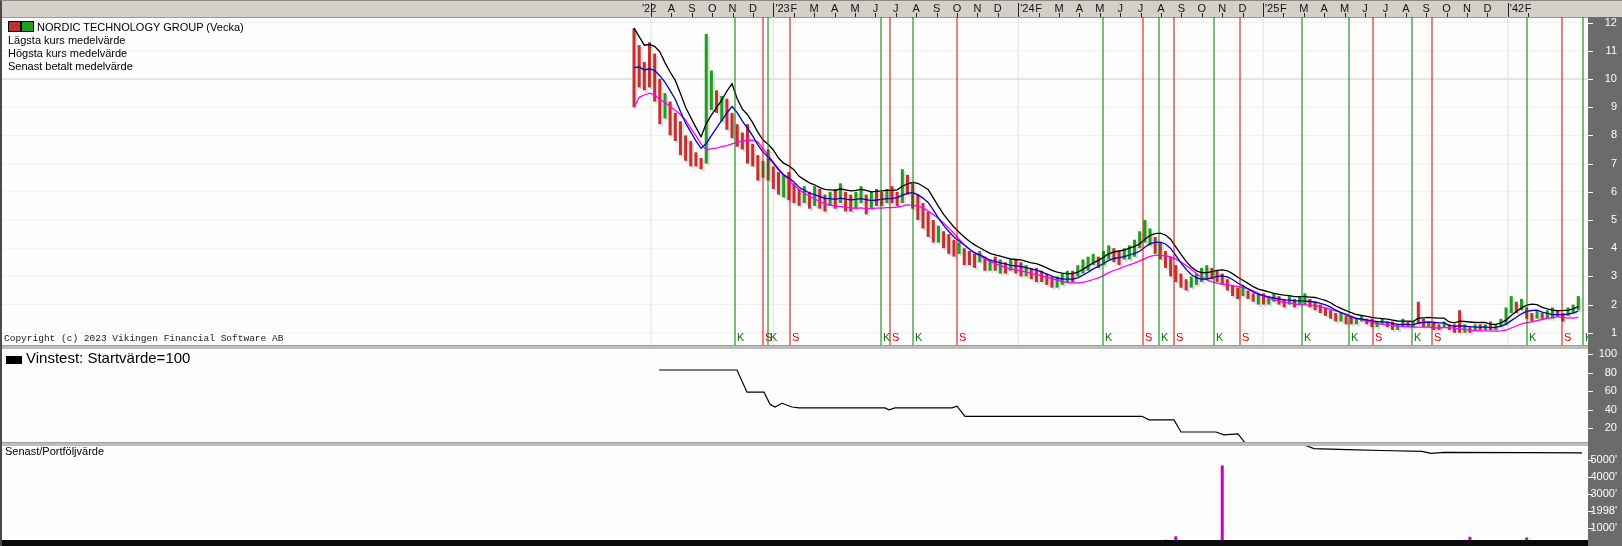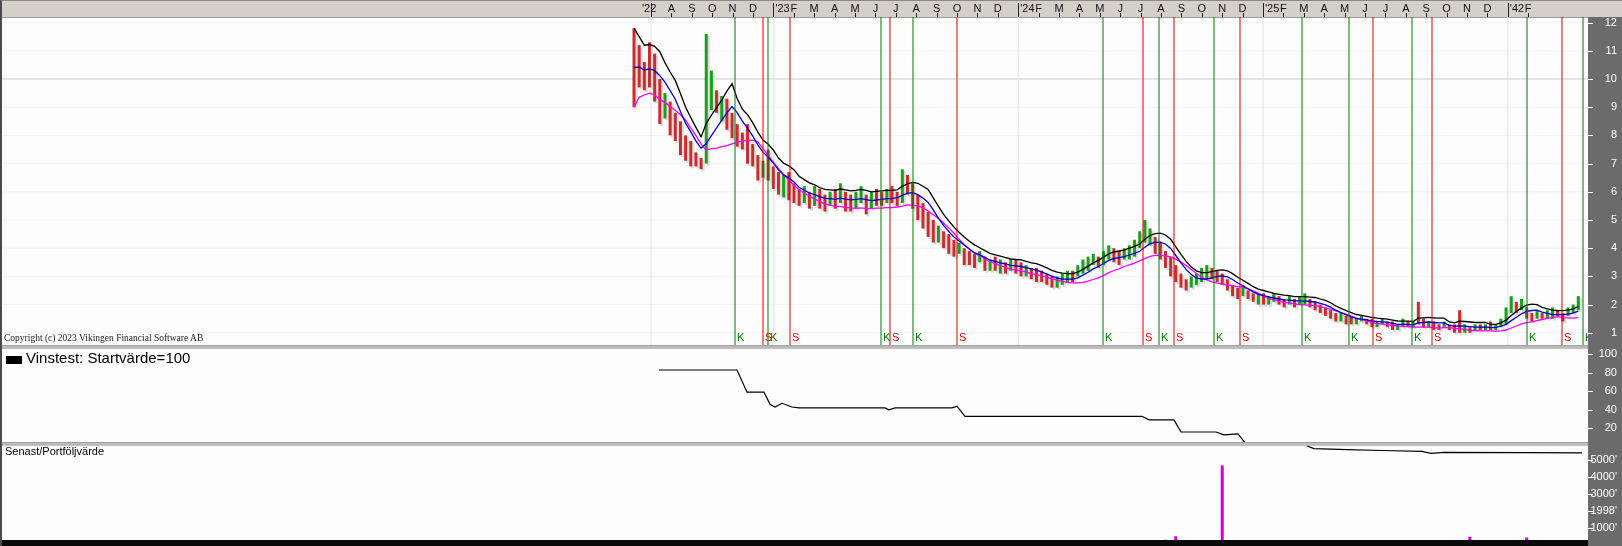--- a/index.html
+++ b/index.html
@@ -6,21 +6,21 @@
   #win{position:relative;width:1622px;height:546px;background:#fdfdfd;overflow:hidden;
        font-family:"Liberation Sans",sans-serif;border-left:2px solid #4a4a4a;border-top:1px solid #8a8a8a;box-sizing:border-box;}
   #timeaxis{position:absolute;left:0;top:0;width:1622px;height:16px;background:#d4d0c8;border-bottom:1px solid #9a9a9a;}
   .ttick{position:absolute;bottom:0;width:1px;background:#222;}
   .tlabel{position:absolute;top:1px;font-size:11px;color:#111;white-space:nowrap;}
   #plot{position:absolute;left:0;top:16px;width:1586px;height:530px;}
   svg{position:absolute;left:0;display:block;}
   #legend{position:absolute;left:6px;top:20px;z-index:5;}
   .legrow{font-size:11px;color:#000;line-height:13px;}
   .sw{display:inline-block;width:11px;height:9px;border:1px solid #000;vertical-align:-1px;}
-  #copyright{position:absolute;left:2px;top:332px;font-family:Liberation Serif, serif;font-size:9.5px;color:#222;z-index:5;}
+  #copyright{position:absolute;left:2px;top:332px;font-family:Liberation Mono, monospace;font-size:9.5px;color:#222;z-index:5;}
   .divider{position:absolute;left:0;width:1586px;height:3px;background:#bdbdbd;border-top:1px solid #9e9e9e;z-index:4;}
   #vinstestlegend{position:absolute;left:4px;top:348px;font-size:15px;color:#000;z-index:5;}
   .bsw{display:inline-block;width:16px;height:8px;background:#000;vertical-align:-1px;margin-right:4px;}
   #volymlabel{position:absolute;left:3px;top:444px;font-size:11px;color:#000;z-index:5;}
   #bottomstrip{position:absolute;left:0;top:539px;width:1586px;height:7px;background:#0a0a0a;z-index:6;}
   #rightaxis{position:absolute;left:1586px;top:16px;width:36px;height:530px;background:#6b6b6b;border-right:2px solid #3f3f3f;box-sizing:border-box;z-index:7;}
   .alabel{position:absolute;right:5px;font-size:11px;color:#ffffff;white-space:nowrap;}
   .adash{position:absolute;left:0;width:5px;height:1px;background:#ffffff;}
 </style>
 </head>
@@ -738,20 +738,29 @@
         <rect x="1543.8200000000002" y="89.9" width="3" height="5.1" fill="#cc00cc"></rect>
         <rect x="1548.98" y="90.2" width="3" height="4.8" fill="#cc00cc"></rect>
         <rect x="1554.1399999999999" y="89.5" width="3" height="5.5" fill="#cc00cc"></rect>
         <rect x="1559.3000000000002" y="88.8" width="3" height="6.2" fill="#cc00cc"></rect>
         <rect x="1564.46" y="89.9" width="3" height="5.1" fill="#cc00cc"></rect>
         <rect x="1569.62" y="89.2" width="3" height="5.8" fill="#cc00cc"></rect>
         <rect x="1574.78" y="88.5" width="3" height="6.5" fill="#cc00cc"></rect>
       </svg>
   </div>
 
+  <div id="legend">
+    <div class="legrow">
+      <span class="sw" id="swRed" style="background: rgb(197, 47, 47);"></span><span class="sw" id="swGreen" style="background: rgb(31, 157, 31);"></span>
+      <span>NORDIC TECHNOLOGY GROUP (Vecka)</span>
+    </div>
+    <div class="legrow">Lägsta kurs medelvärde</div>
+    <div class="legrow">Högsta kurs medelvärde</div>
+    <div class="legrow">Senast betalt medelvärde</div>
+  </div>
 
   <div id="copyright">Copyright (c) 2023 Vikingen Financial Software AB</div>
 
   <div class="divider" style="top:344px"></div>
 
   <div id="vinstestlegend">
     <span class="bsw"></span><span>Vinstest: Startvärde=100</span>
   </div>
 
   <div class="divider" style="top:441px"></div>

